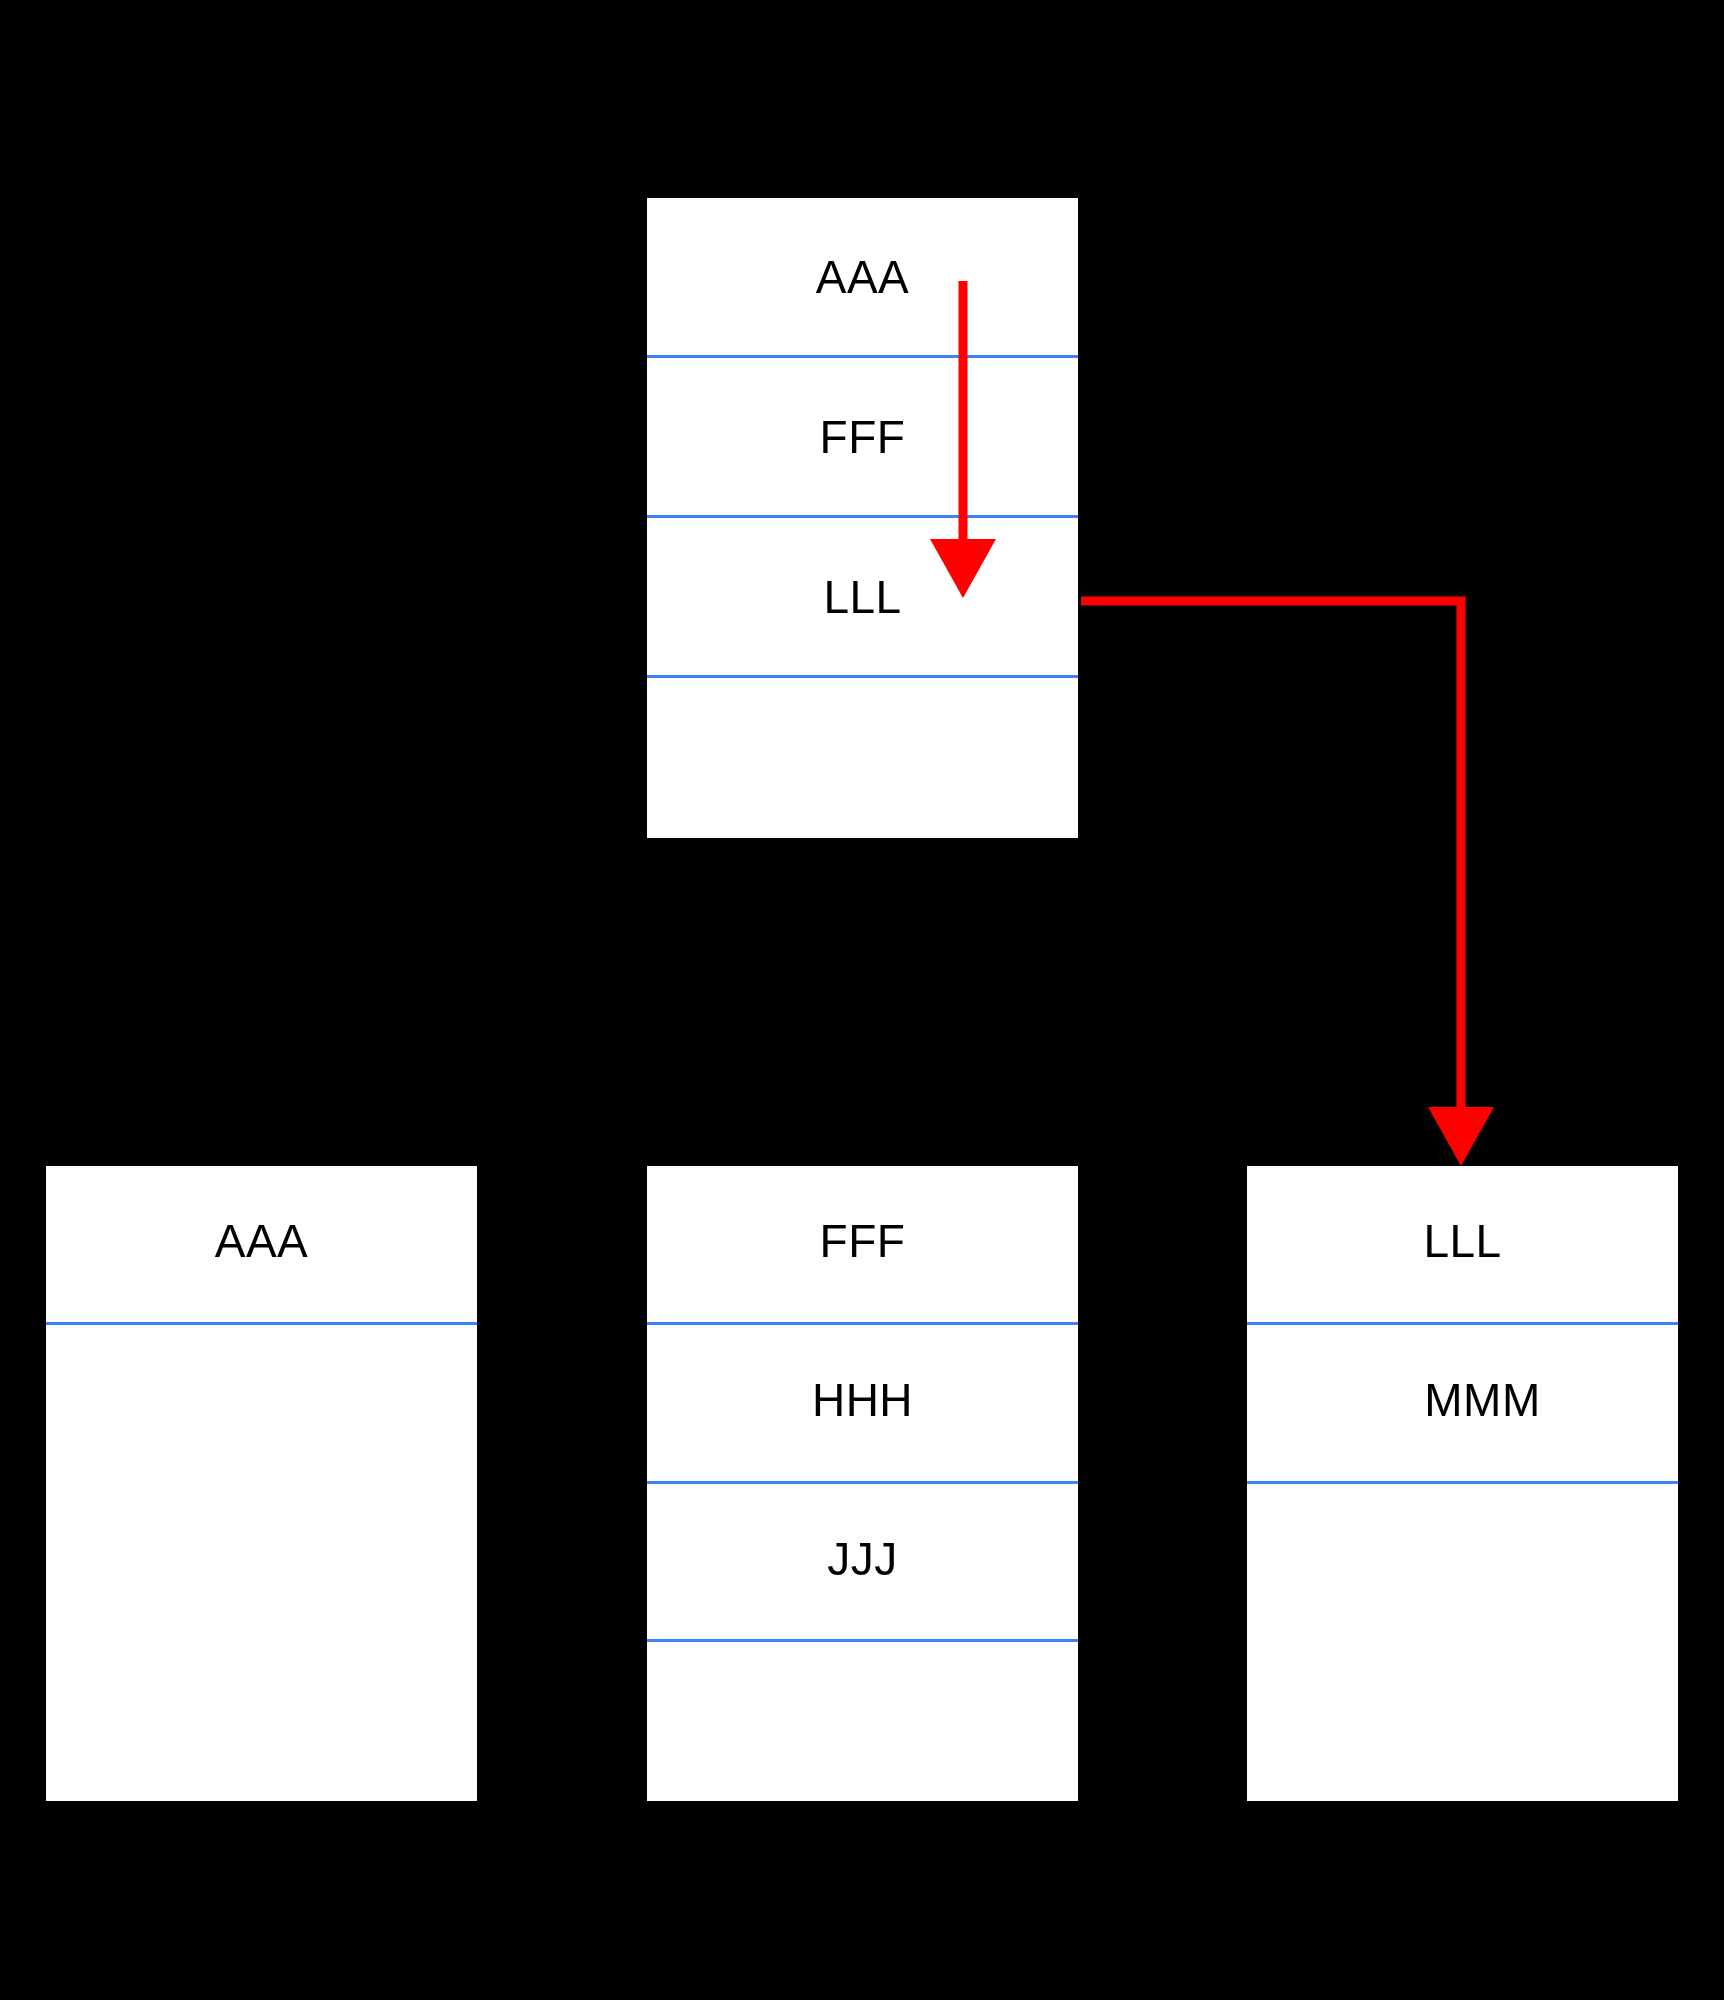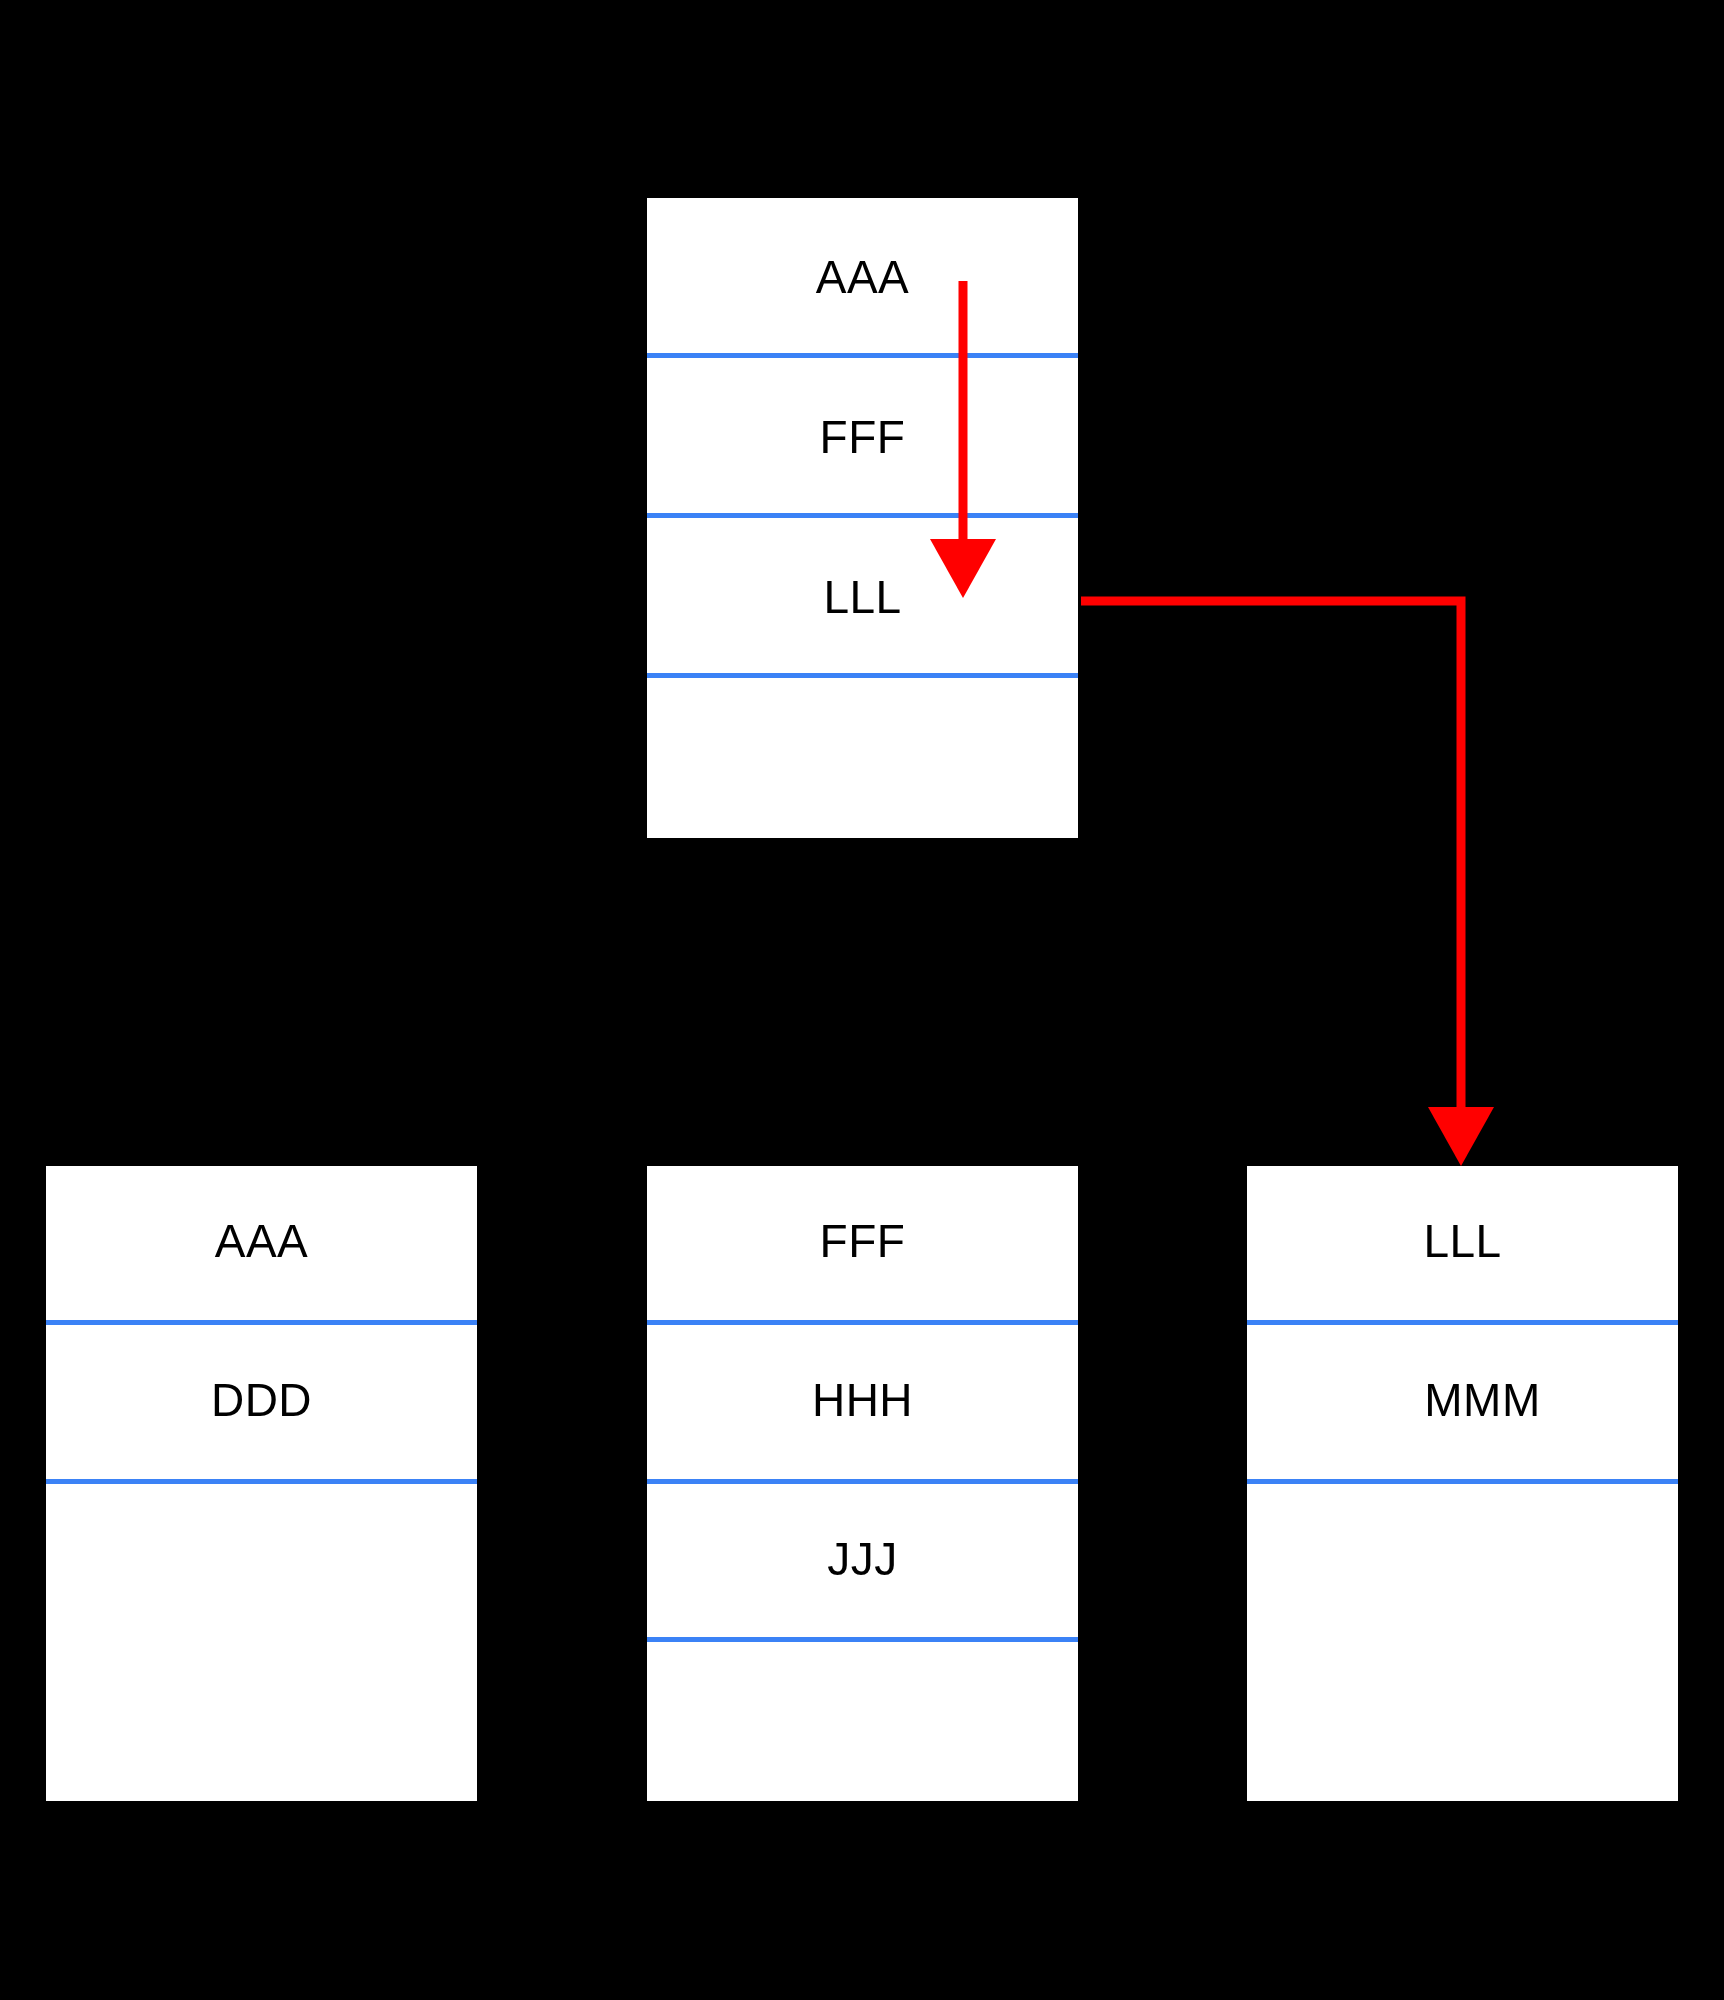--- a/index.html
+++ b/index.html
@@ -20,21 +20,21 @@
     position: absolute;
     background: #ffffff;
     border: 3px solid #000000;
     box-sizing: border-box;
     display: flex;
     flex-direction: column;
   }
   .table .row {
     background: #ffffff;
     box-sizing: border-box;
-    border-bottom: 5px solid #3b82f6;
+    border-bottom: 3px solid #3b82f6;
     position: relative;
   }
   .table .row:last-child {
     border-bottom: none;
   }
   .table .row .cell-text {
     position: absolute;
     left: 0;
     right: 0;
     text-align: center;
@@ -97,23 +97,20 @@
     <div class="row">
       <div class="cell-text"></div>
     </div>
   </div>
 
   <div class="table bottom-table" id="bottom-table-left">
     <div class="row">
       <div class="cell-text">AAA</div>
     </div>
     <div class="row">
-      <div class="cell-text">DDD</div>
-    </div>
-    <div class="row">
       <div class="cell-text"></div>
     </div>
   </div>
 
   <div class="table bottom-table" id="bottom-table-middle">
     <div class="row">
       <div class="cell-text">FFF</div>
     </div>
     <div class="row">
       <div class="cell-text">HHH</div>

